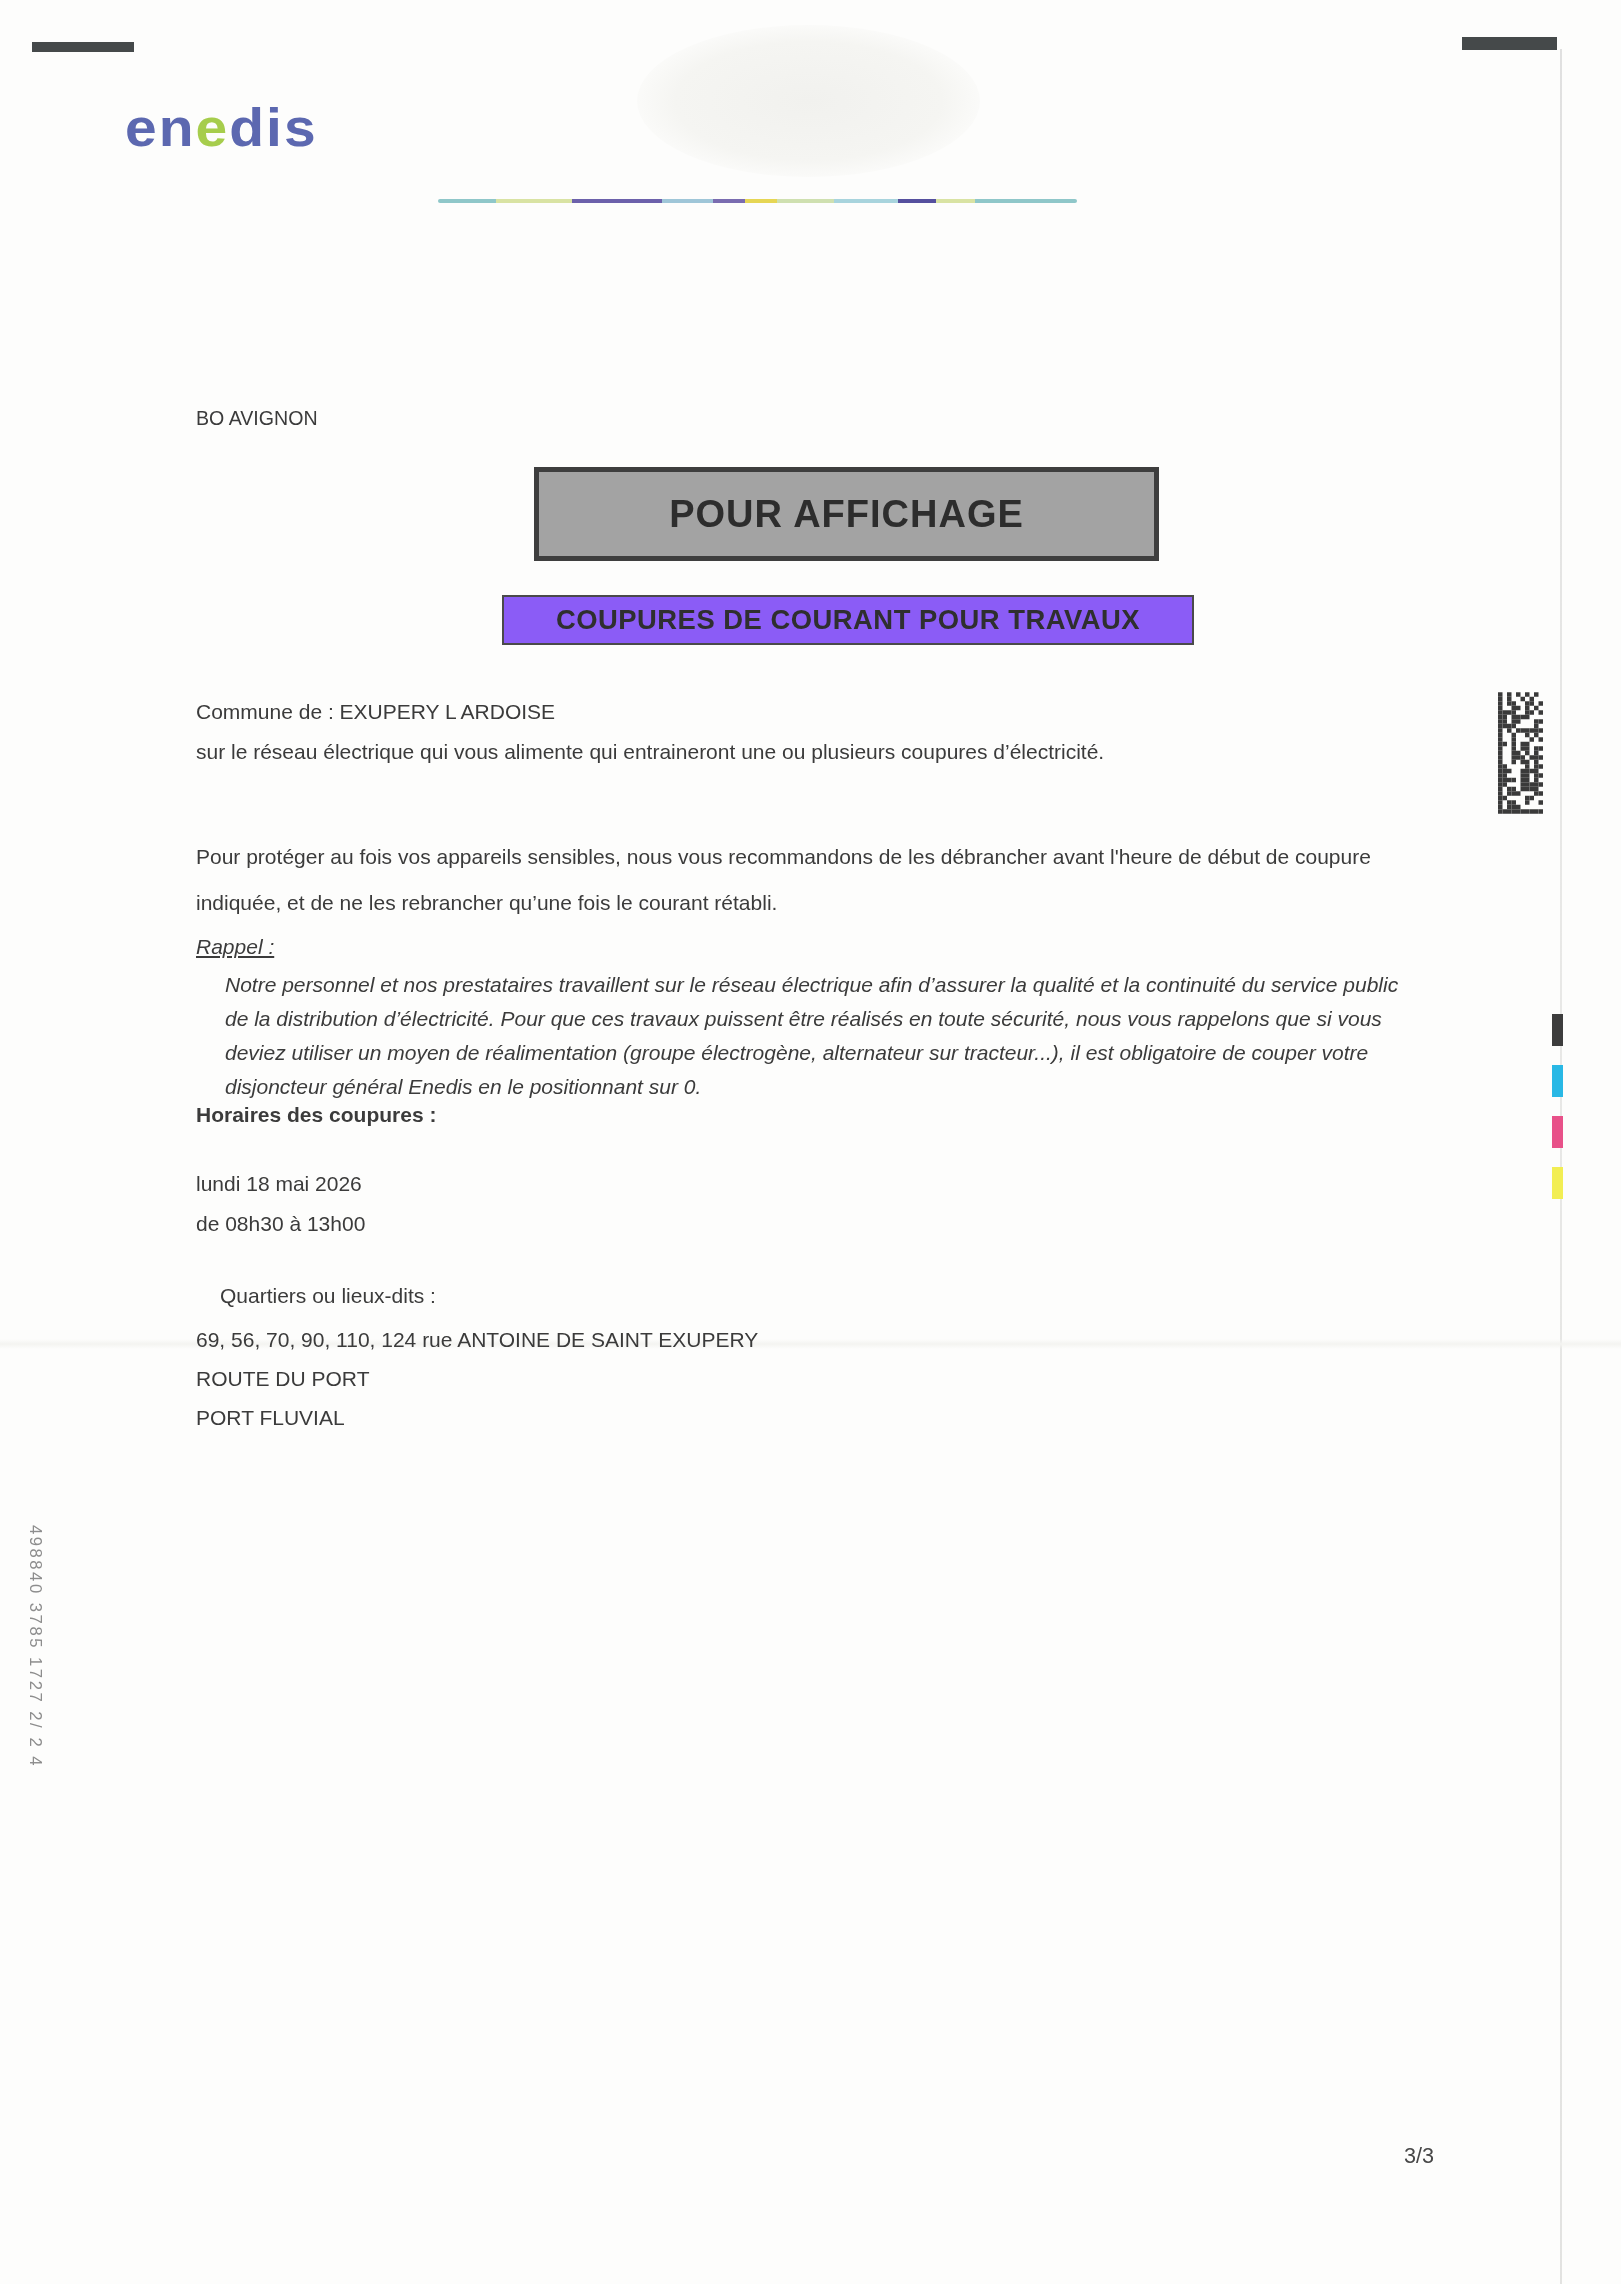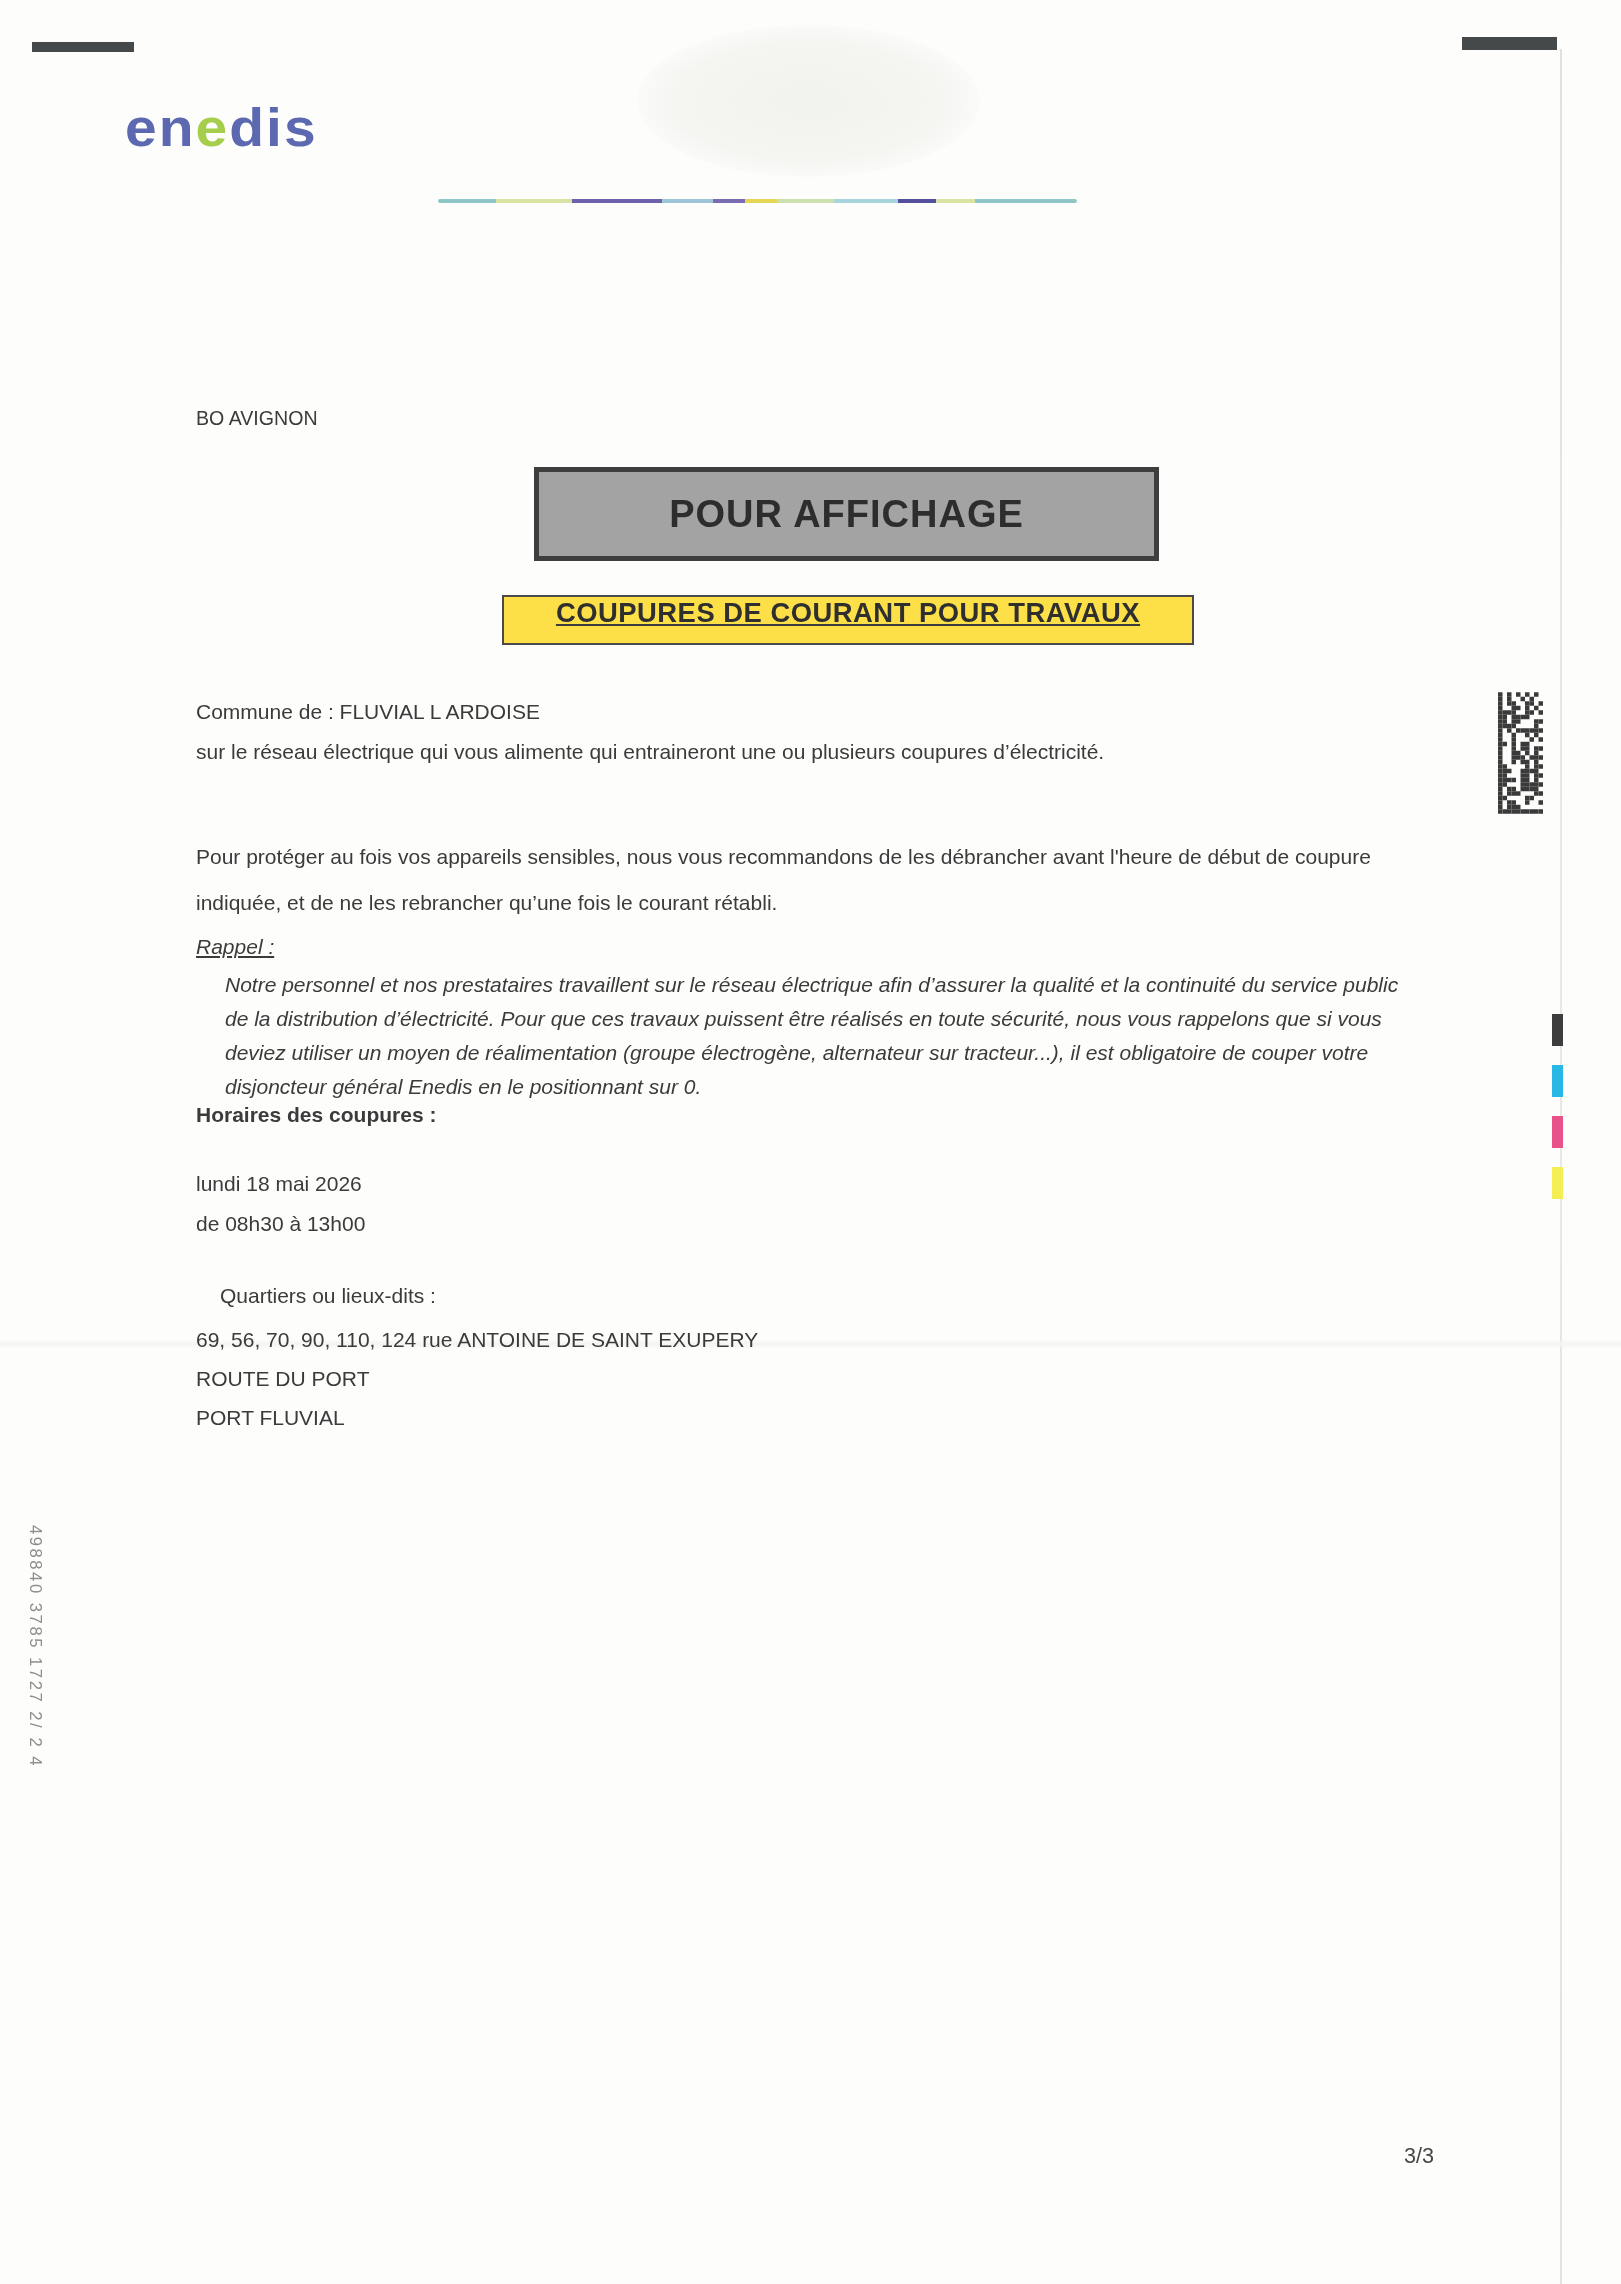--- a/index.html
+++ b/index.html
@@ -35,23 +35,22 @@
   .title-box {
     left:534px; top:467px; width:625px; height:94px;
     border:5.9px solid #3e3e3e;
     display:flex; align-items:center; justify-content:center;
     background:#a3a3a3;
   }
   .title-box .t { font-size:38px; font-weight:bold; color:#2d2d2d; letter-spacing:1px; }
   .subtitle-box {
     left:502px; top:595px; width:692px; height:50px;
     border:2.9px solid #4a4a4a;
-    display:flex; justify-content:center;
-    background:#fde047;
-    text-decoration:underline;
+    display:flex; align-items:center; justify-content:center;
+    background:#8b5cf6;
   }
   .subtitle-box .t { font-size:27.4px; font-weight:bold; color:#2f2f2f; letter-spacing:0.5px; }
 
   
   .txt { left:196px; font-size:21px; color:#3b3b3b; white-space:nowrap; }
   .para div { line-height:46px; }
   .italic { font-style:italic;margin-left:29px; }
   .rappel-label { text-decoration:underline; font-style:italic; }
   .rappel div { line-height:34px; }
   .bold { font-weight:bold; }
@@ -88,21 +87,21 @@
 
   <div class="abs txt" style="top:407px; font-size:19.6px;">BO AVIGNON</div>
 
   <div class="abs title-box">
     <div class="t">POUR AFFICHAGE</div>
   </div>
   <div class="abs subtitle-box">
     <div class="t">COUPURES DE COURANT POUR TRAVAUX</div>
   </div>
 
-  <div class="abs txt" style="top:700px;">Commune de : FLUVIAL L ARDOISE</div>
+  <div class="abs txt" style="top:700px;">Commune de : EXUPERY L ARDOISE</div>
 
   <div class="abs txt para" style="top:729px;">
     <div>sur le réseau électrique qui vous alimente qui entraineront une ou plusieurs coupures d’électricité.</div>
   </div>
 
   <div class="abs txt para" style="top:834px;">
     <div>Pour protéger au fois vos appareils sensibles, nous vous recommandons de les débrancher avant l'heure de début de coupure</div>
     <div>indiquée, et de ne les rebrancher qu’une fois le courant rétabli.</div>
   </div>
 

